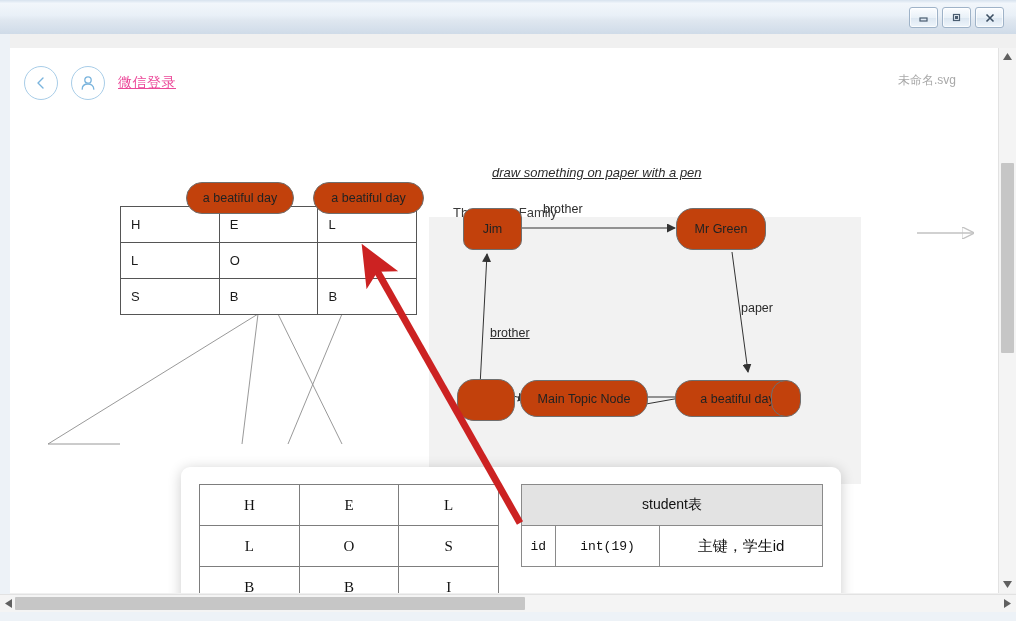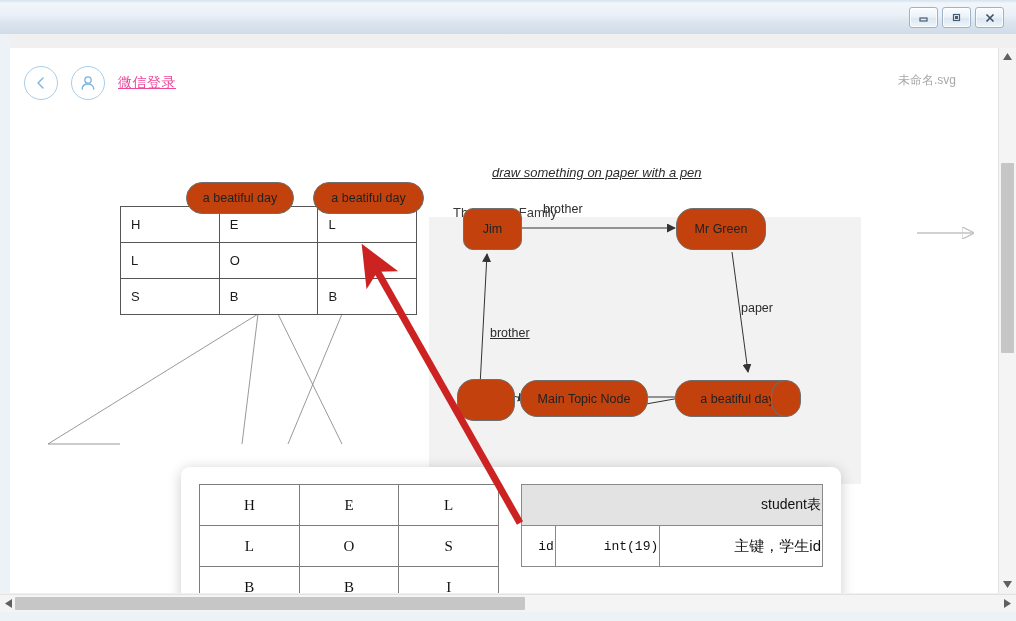--- a/index.html
+++ b/index.html
@@ -190,21 +190,21 @@
     font-size: 15px;
     color: #111;
   }
   #popup-table-right {
     left: 340px; top: 17px;
     width: 302px;
   }
   #popup-table-right td {
     border: 1px solid #8a8a8a;
     height: 38px;
-    text-align: right; vertical-align: middle;
+    text-align: center; vertical-align: middle;
     font-size: 14px;
     color: #111;
   }
   #popup-table-right td.th-title {
     background: #e3e3e3;
     font-size: 14px;
   }
   #popup-table-right td.th-col {
     width: 100px;
   }

